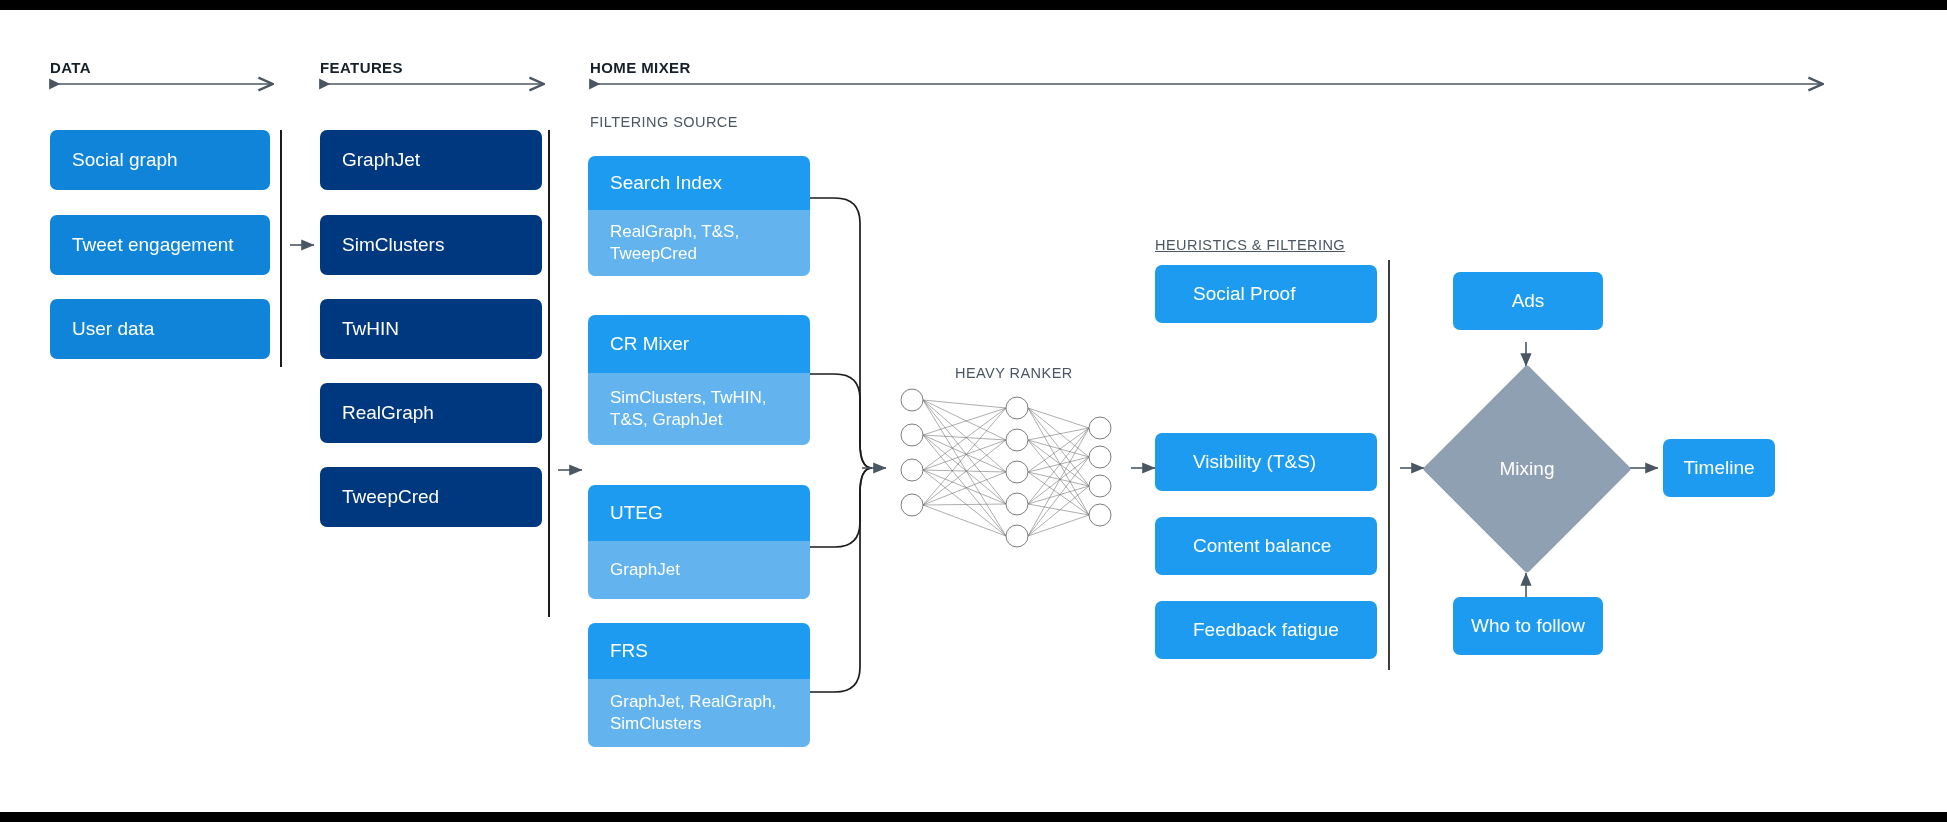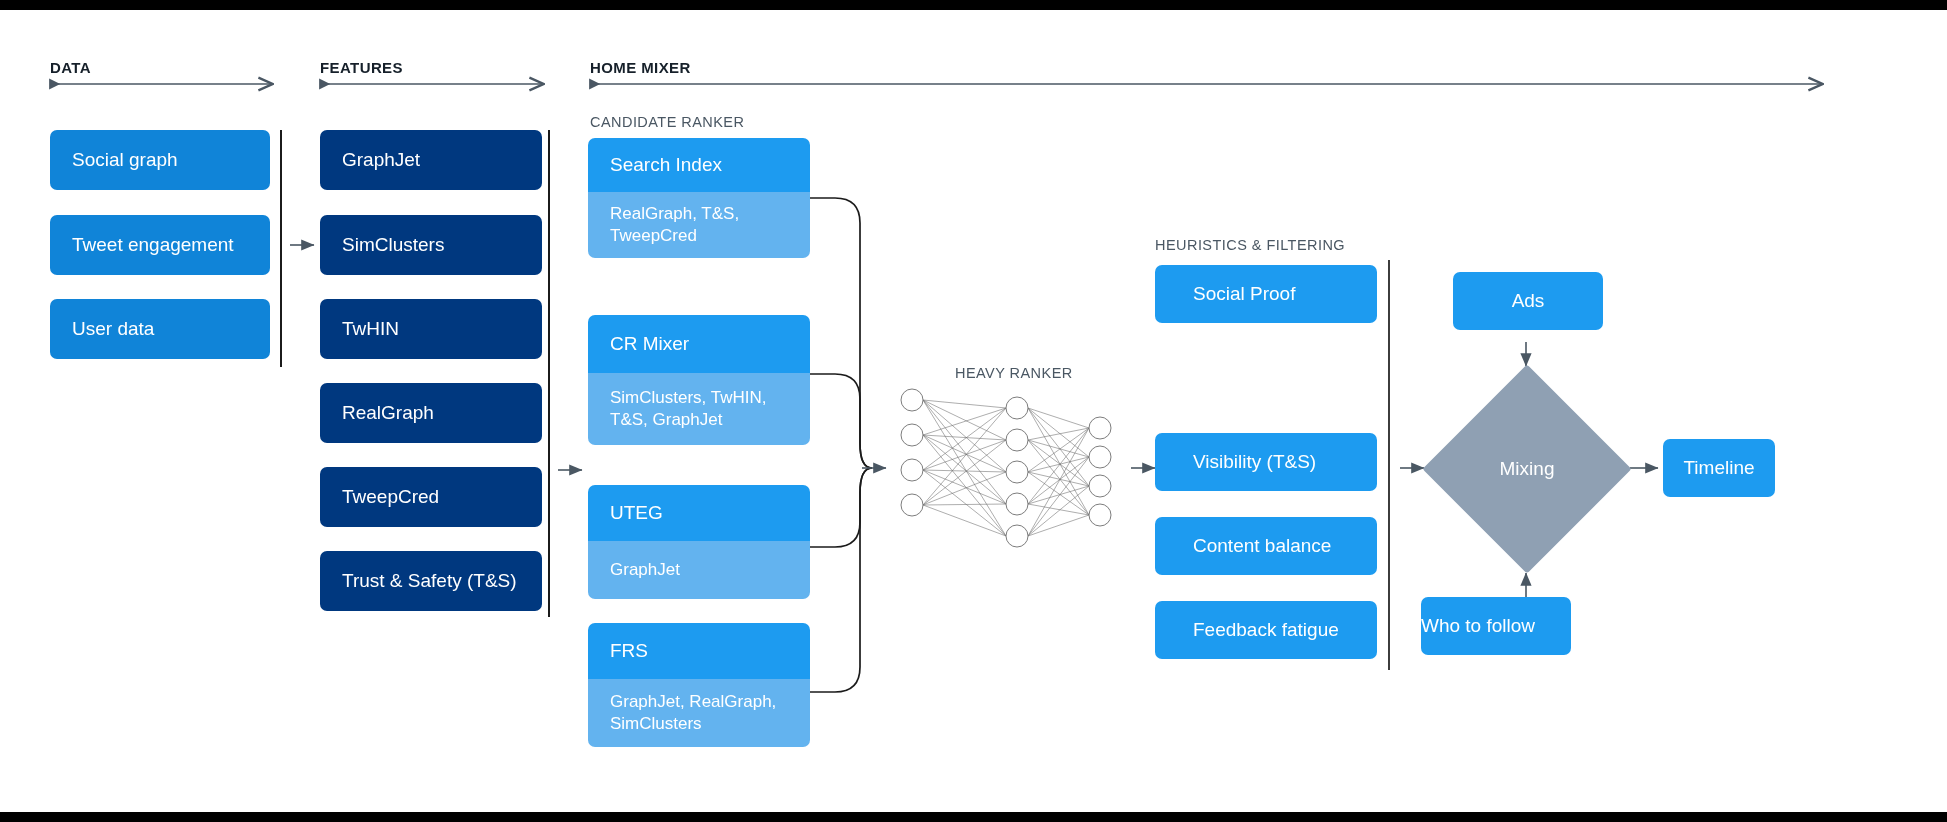--- a/index.html
+++ b/index.html
@@ -194,23 +194,23 @@
           <circle cx="1100" cy="418" r="11" fill="#ffffff" stroke="#7d7d7d" stroke-width="1"></circle>
           <circle cx="1100" cy="447" r="11" fill="#ffffff" stroke="#7d7d7d" stroke-width="1"></circle>
           <circle cx="1100" cy="476" r="11" fill="#ffffff" stroke="#7d7d7d" stroke-width="1"></circle>
           <circle cx="1100" cy="505" r="11" fill="#ffffff" stroke="#7d7d7d" stroke-width="1"></circle>
         </g>
     </svg>
 
     <div class="sec-label" style="left:50px; top:49px;">DATA</div>
     <div class="sec-label" style="left:320px; top:49px;">FEATURES</div>
     <div class="sec-label" style="left:590px; top:49px;">HOME MIXER</div>
-    <div class="sub-label" style="left:590px; top:104px;">CANDIDATE RANKER</div>
+    <div class="sub-label" style="left:590px; top:104px;">FILTERING SOURCE</div>
     <div class="sub-label" style="left:955px; top:355px;">HEAVY RANKER</div>
-    <div class="sub-label" style="left:1155px; top:227px;">HEURISTICS &amp; FILTERING</div>
+    <div class="sub-label" style="left:1155px; top:227px;text-decoration:underline;">HEURISTICS &amp; FILTERING</div>
 
     <div class="vsep" style="left:280px; top:120px; height:237px;"></div>
     <div class="vsep" style="left:548px; top:120px; height:487px;"></div>
 
     <div class="card blue" style="left:50px; top:120px; width:220px; height:60px;">
       <span>Social graph</span>
     </div>
     <div class="card blue" style="left:50px; top:205px; width:220px; height:60px;">
       <span>Tweet engagement</span>
     </div>
@@ -226,25 +226,22 @@
     </div>
     <div class="card navy" style="left:320px; top:289px; width:222px; height:60px;">
       <span>TwHIN</span>
     </div>
     <div class="card navy" style="left:320px; top:373px; width:222px; height:60px;">
       <span>RealGraph</span>
     </div>
     <div class="card navy" style="left:320px; top:457px; width:222px; height:60px;">
       <span>TweepCred</span>
     </div>
-    <div class="card navy" style="left:320px; top:541px; width:222px; height:60px;">
-      <span>Trust &amp; Safety (T&amp;S)</span>
-    </div>
-
-    <div class="cs-group" style="left:588px; top:128px;">
+
+    <div class="cs-group" style="left:588px; top:146px;">
       <div class="cs-head" style="height:54px;">
         <span>Search Index</span>
       </div>
       <div class="cs-body" style="height:66px;">
         <span>RealGraph, T&amp;S, TweepCred</span>
       </div>
     </div>
 
     <div class="cs-group" style="left:588px; top:305px;">
       <div class="cs-head" style="height:58px;">
@@ -286,21 +283,21 @@
       <span>Feedback fatigue</span>
     </div>
 
     <div class="card tw" style="left:1453px; top:262px; width:150px; height:58px; justify-content:center; padding:0;">
       <span>Ads</span>
     </div>
 
     <div class="diamond" style="left:1453px; top:385px; width:148px; height:148px;"></div>
     <div class="diamond-label" style="left:1453px; top:448px; width:148px;">Mixing</div>
 
-    <div class="card tw" style="left:1421px; top:587px; width:150px; height:58px; justify-content:flex-start; padding:0;">
+    <div class="card tw" style="left:1453px; top:587px; width:150px; height:58px; justify-content:center; padding:0;">
       <span>Who to follow</span>
     </div>
 
     <div class="card tw" style="left:1663px; top:429px; width:112px; height:58px; justify-content:center; padding:0;">
       <span>Timeline</span>
     </div>
 
   </div>
 </div>
 

